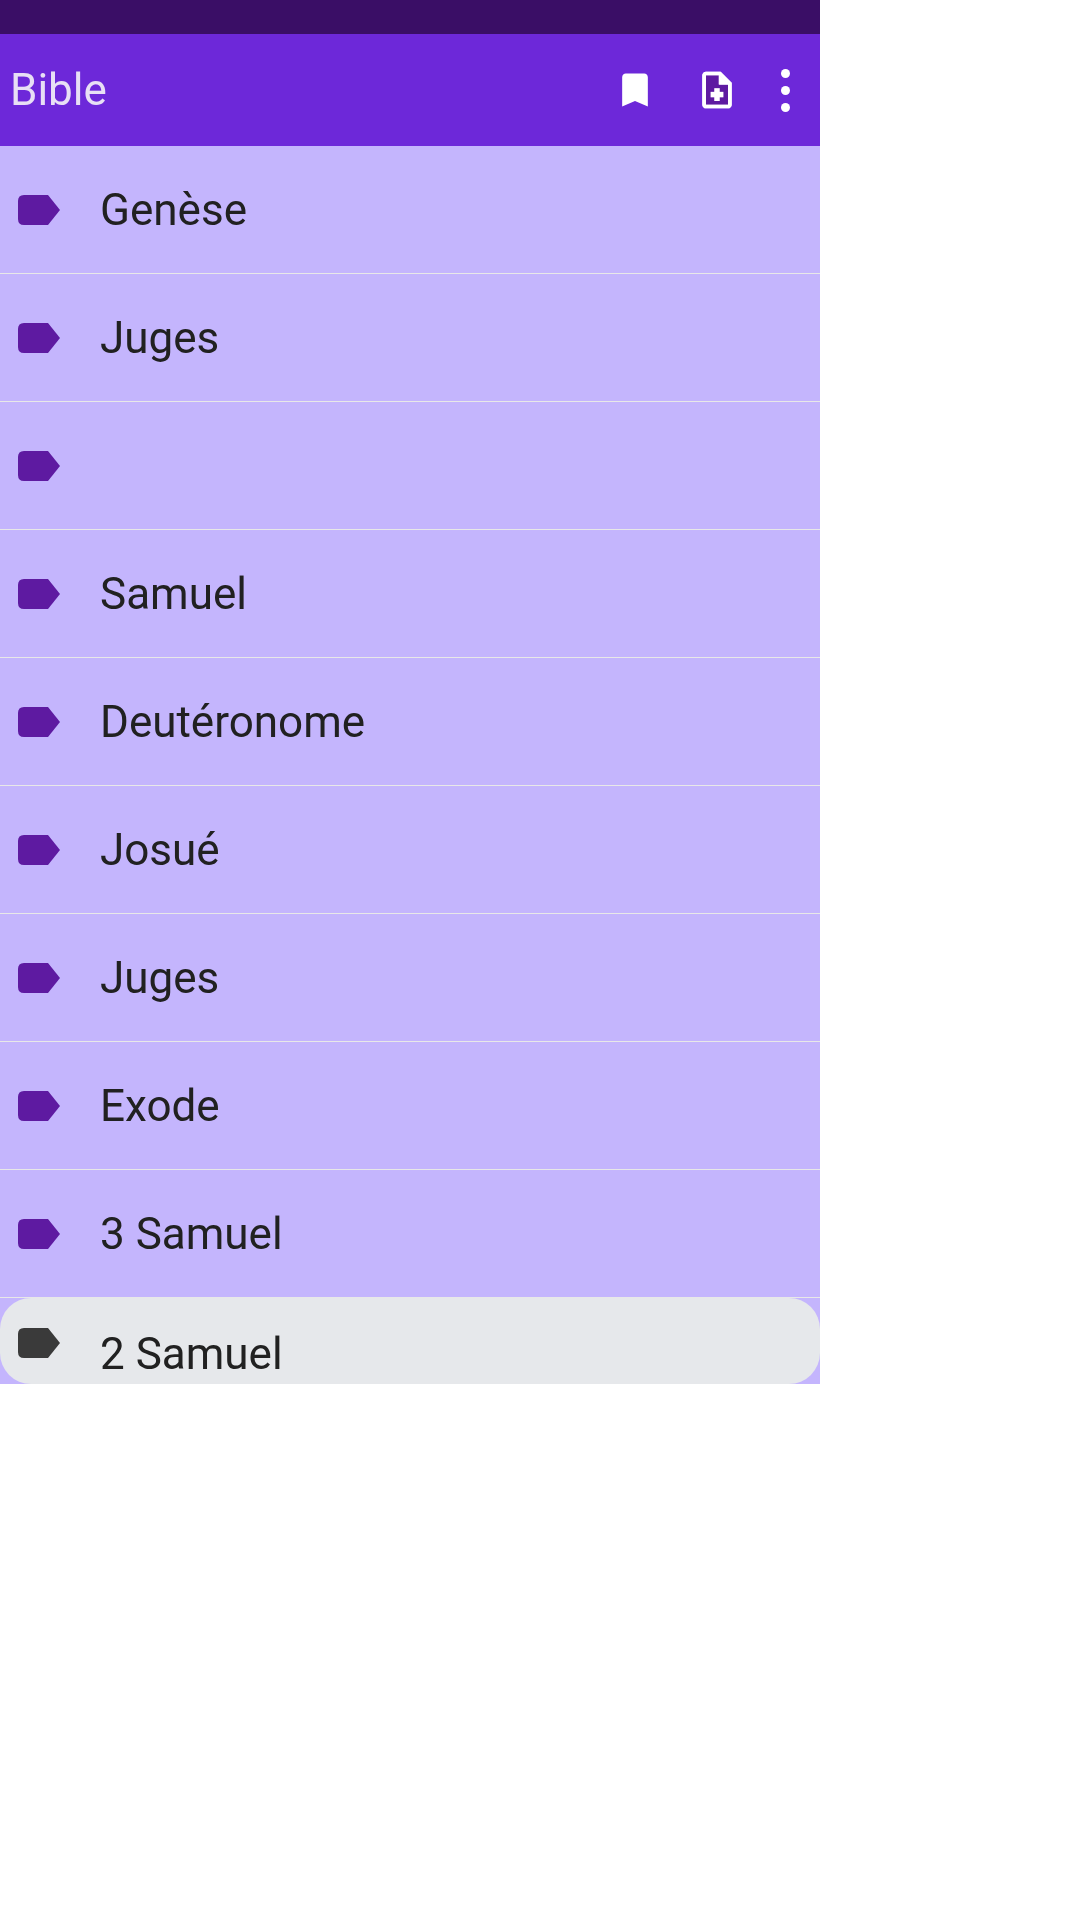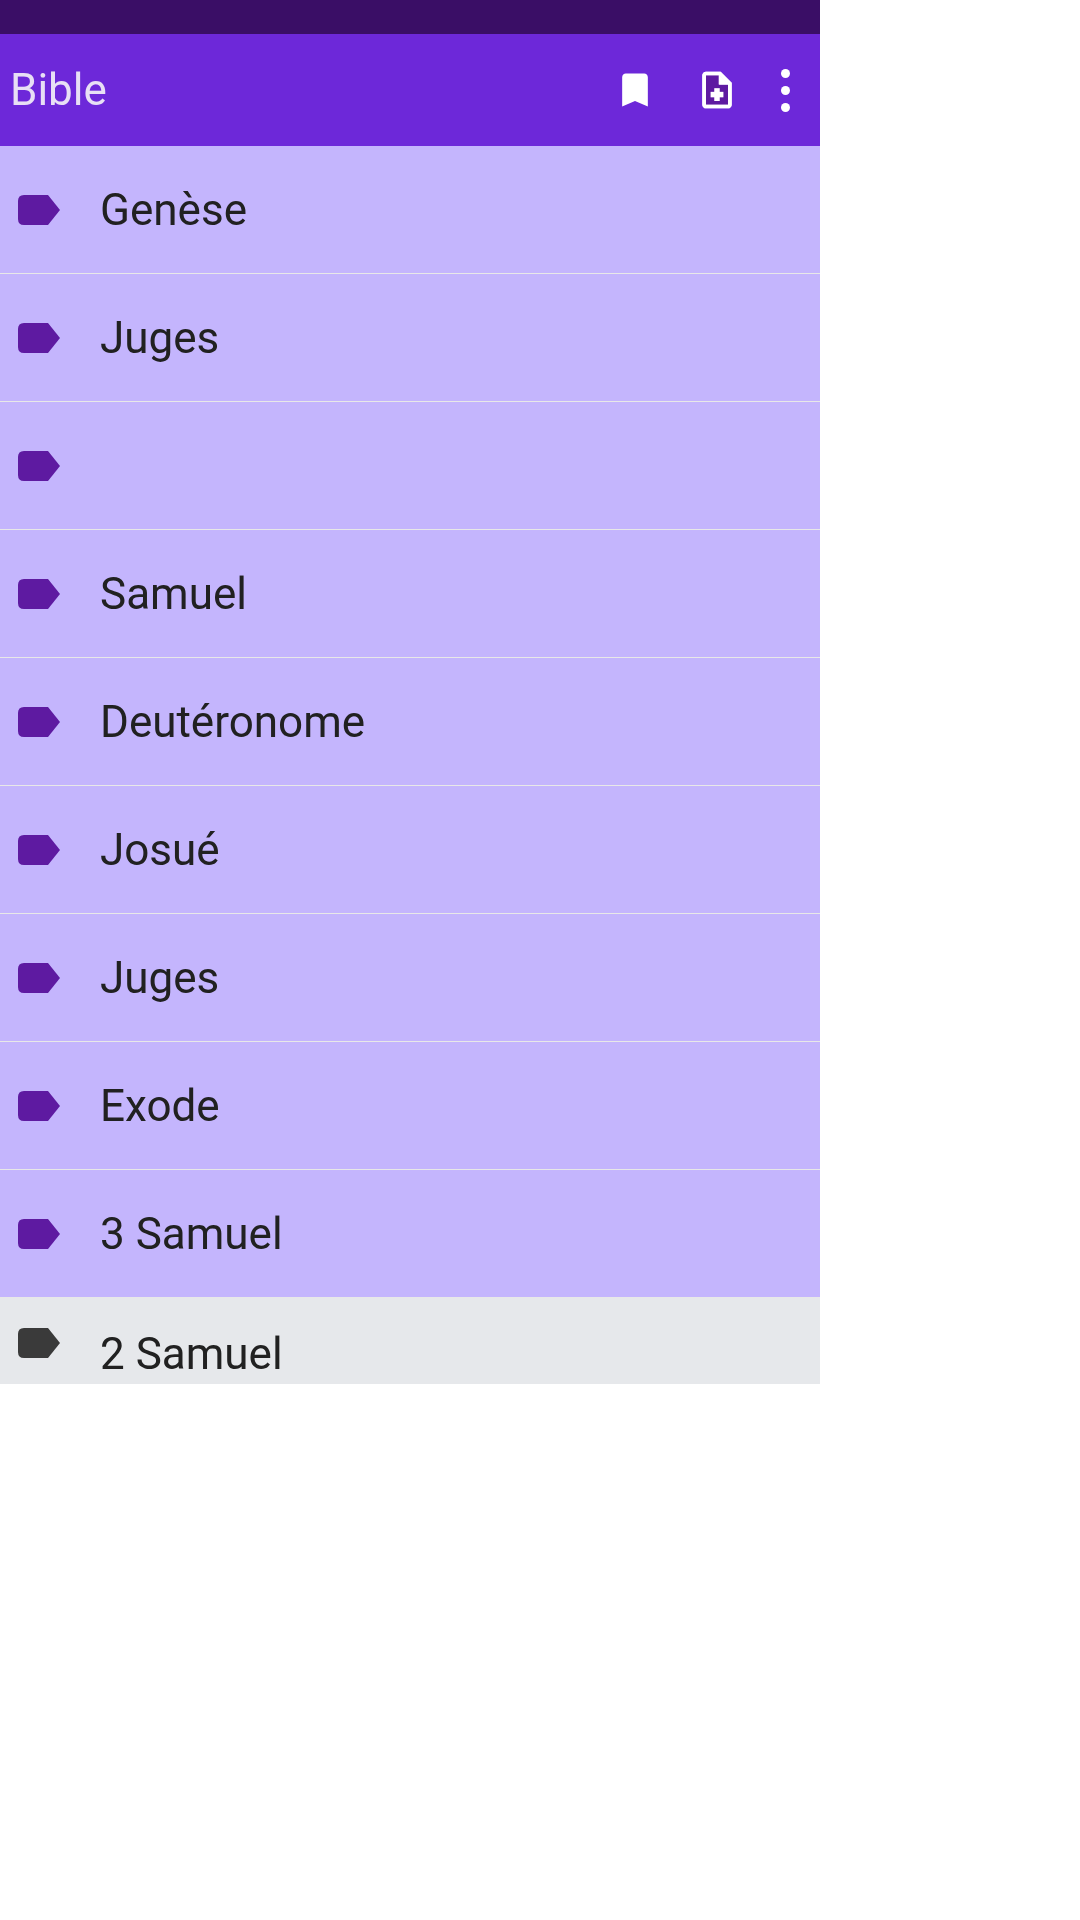--- a/index.html
+++ b/index.html
@@ -86,20 +86,21 @@
     }
     .item-label {
       font-size: 44px;
       color: #212121;
       font-weight: 400;
     }
     .list-item.cut {
       height: 86px;
       align-items: flex-start;
       padding-top: 30px;
+      border-radius: 31px;
     }
   </style>
 </head>
 <body>
 
 <div class="status-bar"></div>
 
 <div class="app-bar">
   <div class="app-title">Bible</div>
   <div class="icon-btn">

